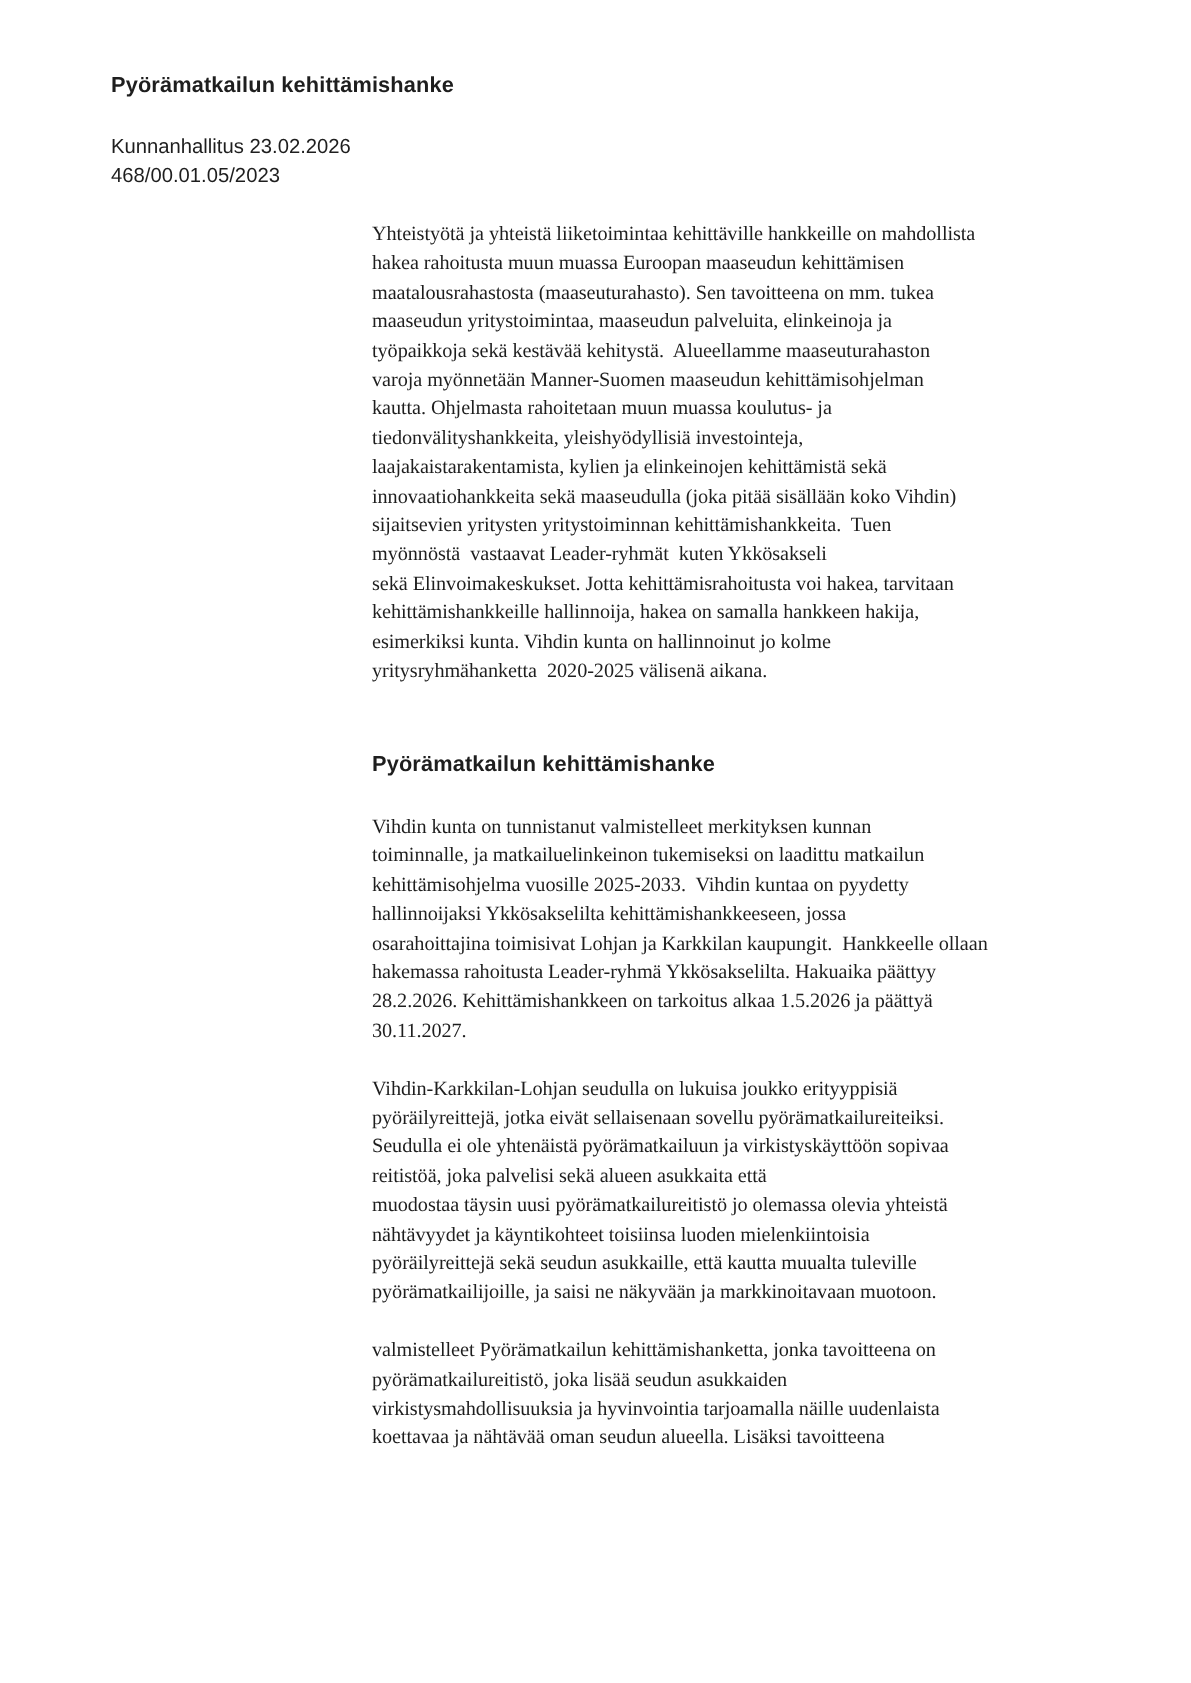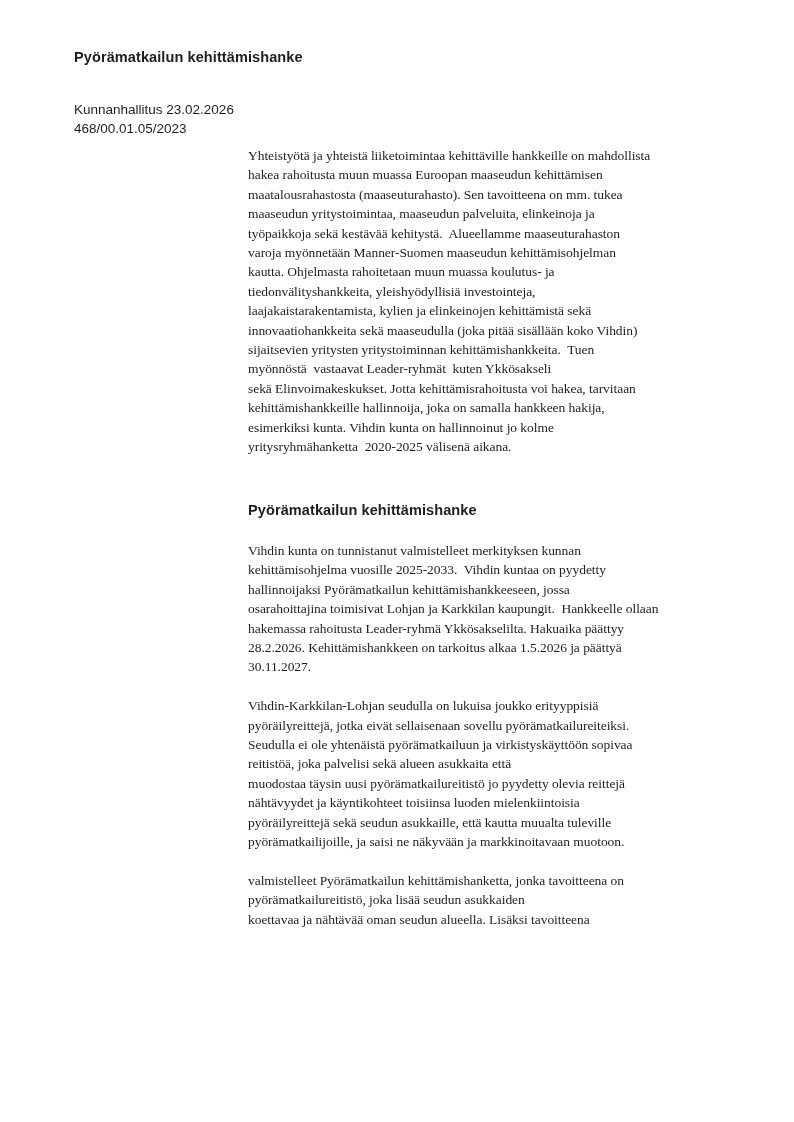--- a/index.html
+++ b/index.html
@@ -23,21 +23,21 @@
     top: 49px;
     margin: 0;
     font-size: 14.5px;
     font-weight: 700;
     letter-spacing: 0.1px;
     white-space: pre;
   }
   .doc-meta {
     position: absolute;
     left: 74px;
-    top: 100px;
+    top: 88px;
     font-size: 13.5px;
     line-height: 19.4px;
   }
   .doc-meta div {
     white-space: pre;
   }
   .body-col {
     position: absolute;
     left: 248px;
     top: 146px;
@@ -86,49 +86,51 @@
         <div class="line">maaseudun yritystoimintaa, maaseudun palveluita, elinkeinoja ja</div>
         <div class="line">työpaikkoja sekä kestävää kehitystä.  Alueellamme maaseuturahaston</div>
         <div class="line">varoja myönnetään Manner-Suomen maaseudun kehittämisohjelman</div>
         <div class="line">kautta. Ohjelmasta rahoitetaan muun muassa koulutus- ja</div>
         <div class="line">tiedonvälityshankkeita, yleishyödyllisiä investointeja,</div>
         <div class="line">laajakaistarakentamista, kylien ja elinkeinojen kehittämistä sekä</div>
         <div class="line">innovaatiohankkeita sekä maaseudulla (joka pitää sisällään koko Vihdin)</div>
         <div class="line">sijaitsevien yritysten yritystoiminnan kehittämishankkeita.  Tuen</div>
         <div class="line">myönnöstä  vastaavat Leader-ryhmät  kuten Ykkösakseli</div>
         <div class="line">sekä Elinvoimakeskukset. Jotta kehittämisrahoitusta voi hakea, tarvitaan</div>
-        <div class="line">kehittämishankkeille hallinnoija, joka on samalla hankkeen hakija,</div>
+        <div class="line">kehittämishankkeille hallinnoija, hakea on samalla hankkeen hakija,</div>
         <div class="line">esimerkiksi kunta. Vihdin kunta on hallinnoinut jo kolme</div>
         <div class="line">yritysryhmähanketta  2020-2025 välisenä aikana.</div>
       </div>
 
     <h2 class="sec-heading">Pyörämatkailun kehittämishanke</h2>
 
     <div class="para">
         <div class="line">Vihdin kunta on tunnistanut valmistelleet merkityksen kunnan</div>
+        <div class="line">toiminnalle, ja matkailuelinkeinon tukemiseksi on laadittu matkailun</div>
         <div class="line">kehittämisohjelma vuosille 2025-2033.  Vihdin kuntaa on pyydetty</div>
-        <div class="line">hallinnoijaksi Pyörämatkailun kehittämishankkeeseen, jossa</div>
+        <div class="line">hallinnoijaksi Ykkösakselilta kehittämishankkeeseen, jossa</div>
         <div class="line">osarahoittajina toimisivat Lohjan ja Karkkilan kaupungit.  Hankkeelle ollaan</div>
         <div class="line">hakemassa rahoitusta Leader-ryhmä Ykkösakselilta. Hakuaika päättyy</div>
         <div class="line">28.2.2026. Kehittämishankkeen on tarkoitus alkaa 1.5.2026 ja päättyä</div>
         <div class="line">30.11.2027.</div>
       </div>
 
     <div class="para">
         <div class="line">Vihdin-Karkkilan-Lohjan seudulla on lukuisa joukko erityyppisiä</div>
         <div class="line">pyöräilyreittejä, jotka eivät sellaisenaan sovellu pyörämatkailureiteiksi.</div>
         <div class="line">Seudulla ei ole yhtenäistä pyörämatkailuun ja virkistyskäyttöön sopivaa</div>
         <div class="line">reitistöä, joka palvelisi sekä alueen asukkaita että</div>
-        <div class="line">muodostaa täysin uusi pyörämatkailureitistö jo pyydetty olevia reittejä</div>
+        <div class="line">muodostaa täysin uusi pyörämatkailureitistö jo olemassa olevia yhteistä</div>
         <div class="line">nähtävyydet ja käyntikohteet toisiinsa luoden mielenkiintoisia</div>
         <div class="line">pyöräilyreittejä sekä seudun asukkaille, että kautta muualta tuleville</div>
         <div class="line">pyörämatkailijoille, ja saisi ne näkyvään ja markkinoitavaan muotoon.</div>
       </div>
 
     <div class="para">
         <div class="line">valmistelleet Pyörämatkailun kehittämishanketta, jonka tavoitteena on</div>
         <div class="line">pyörämatkailureitistö, joka lisää seudun asukkaiden</div>
+        <div class="line">virkistysmahdollisuuksia ja hyvinvointia tarjoamalla näille uudenlaista</div>
         <div class="line">koettavaa ja nähtävää oman seudun alueella. Lisäksi tavoitteena</div>
       </div>
 
   </div>
 
 </div>
 
 </body></html>

